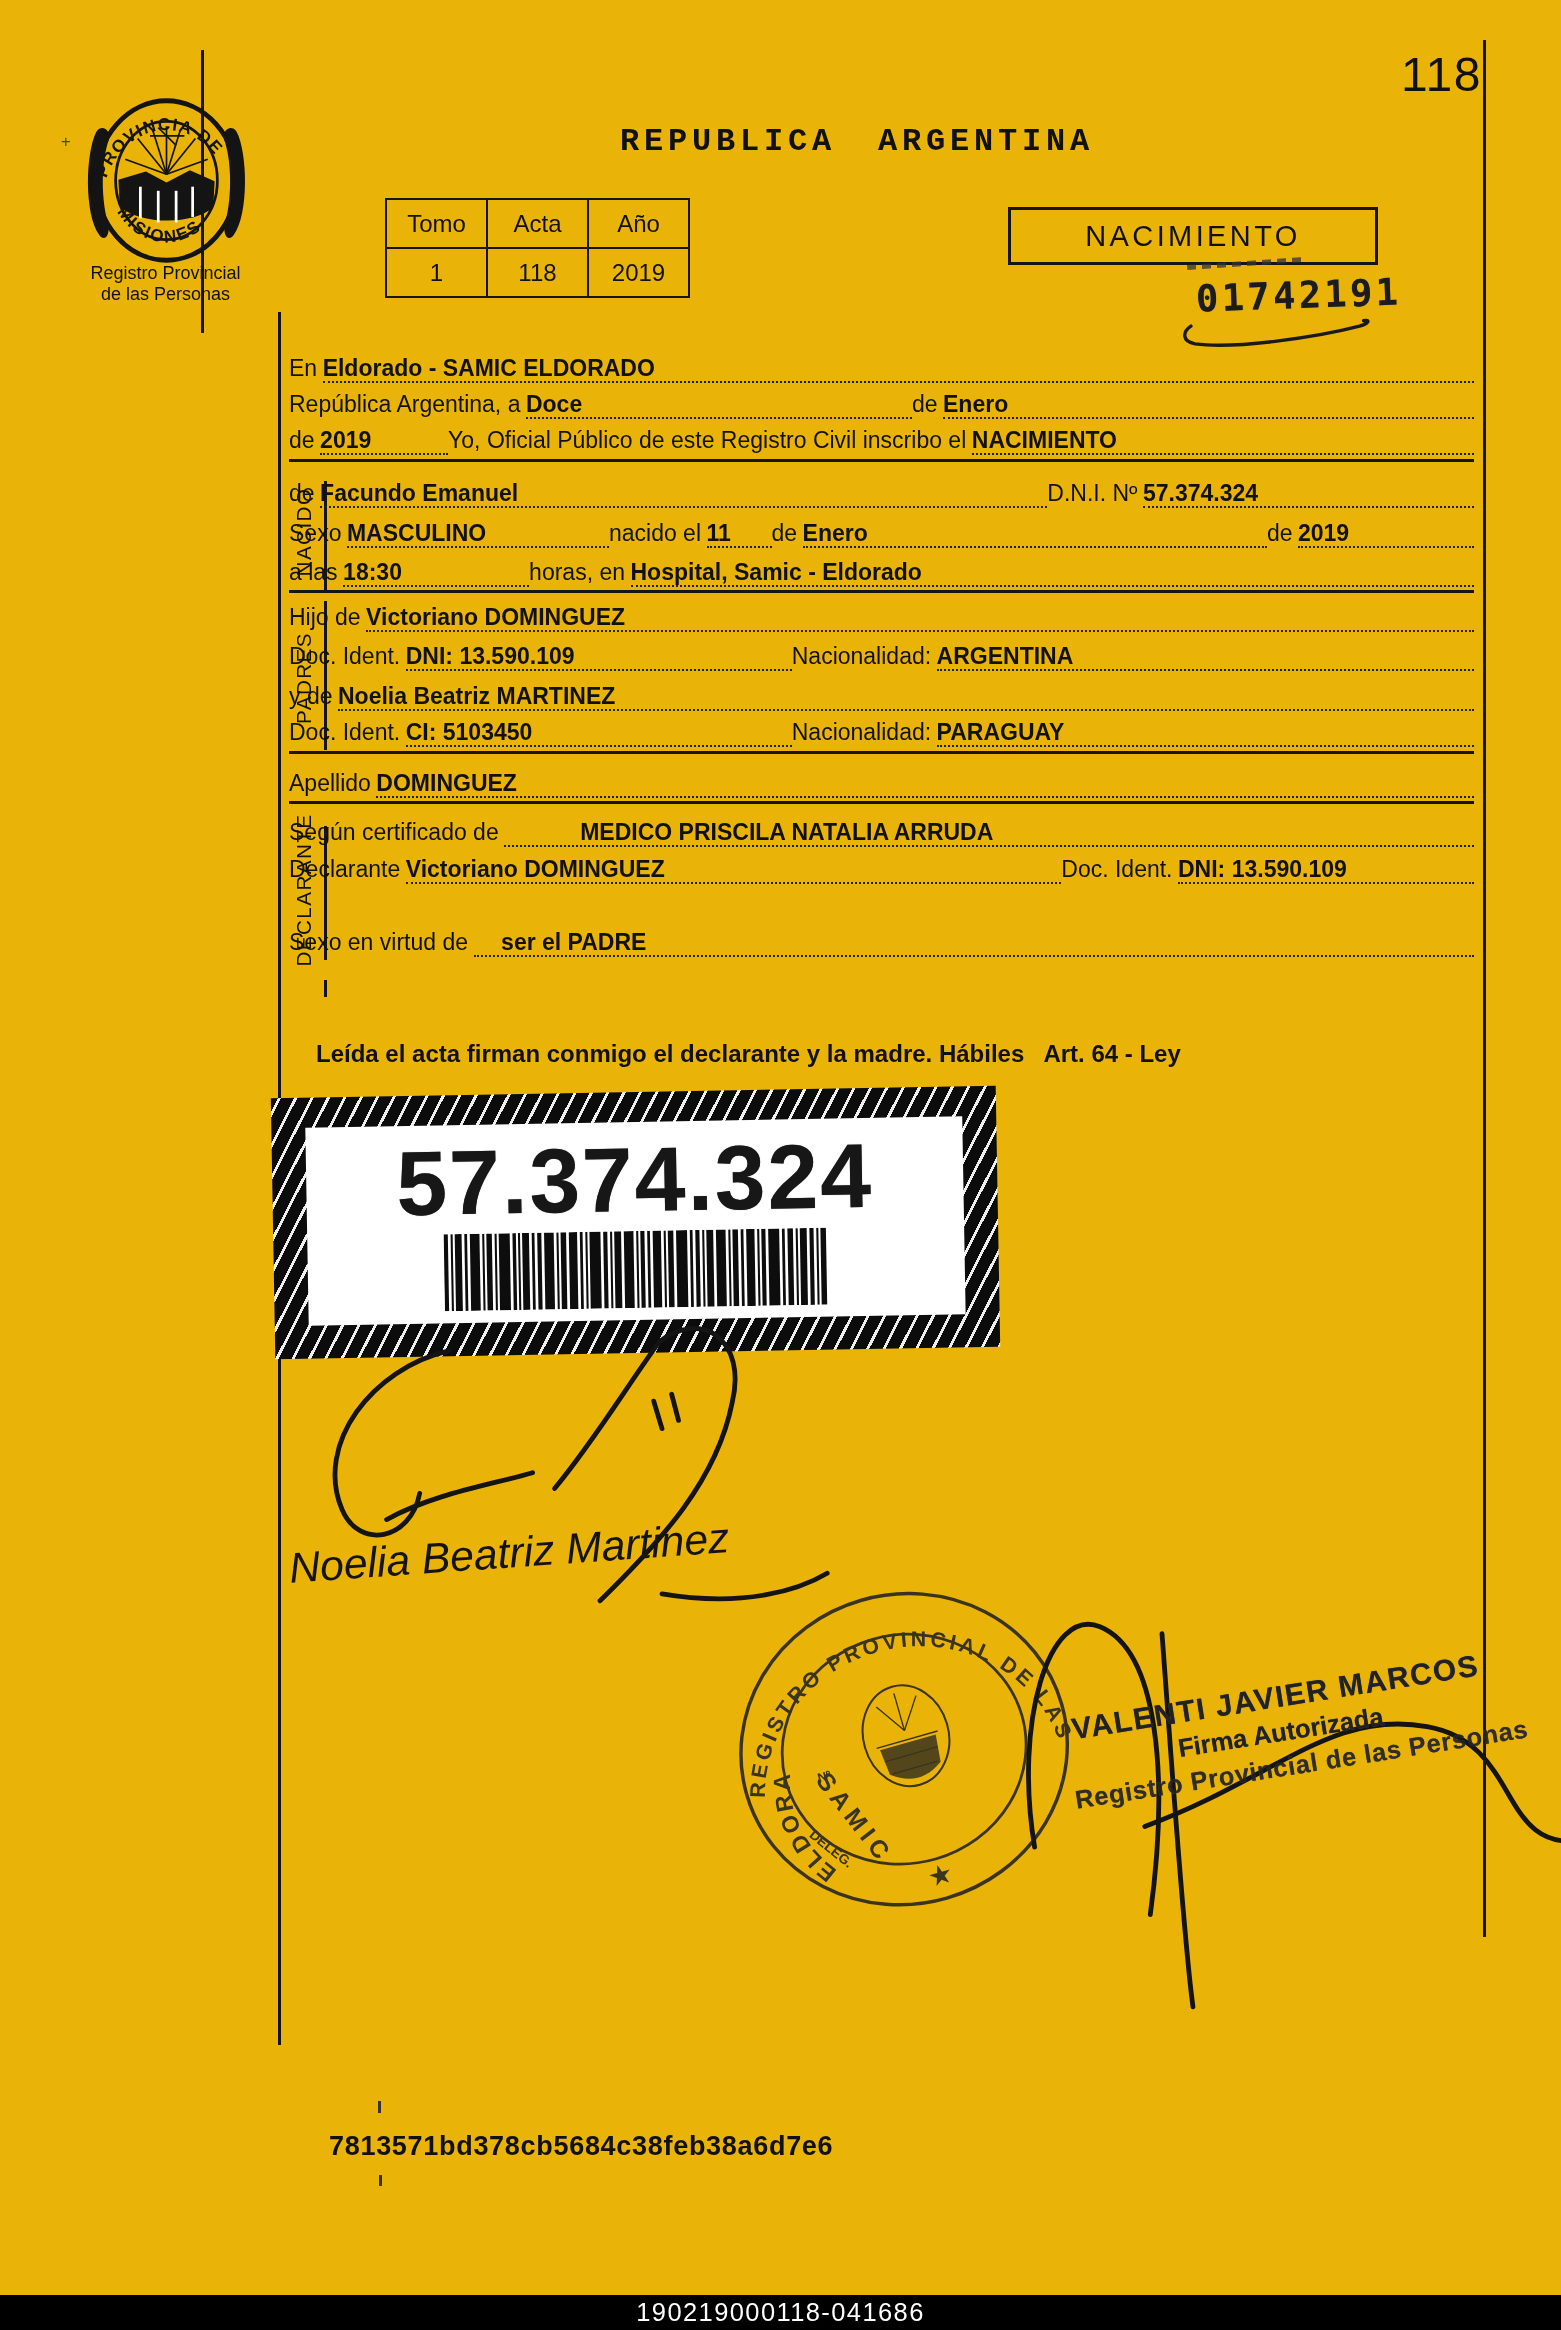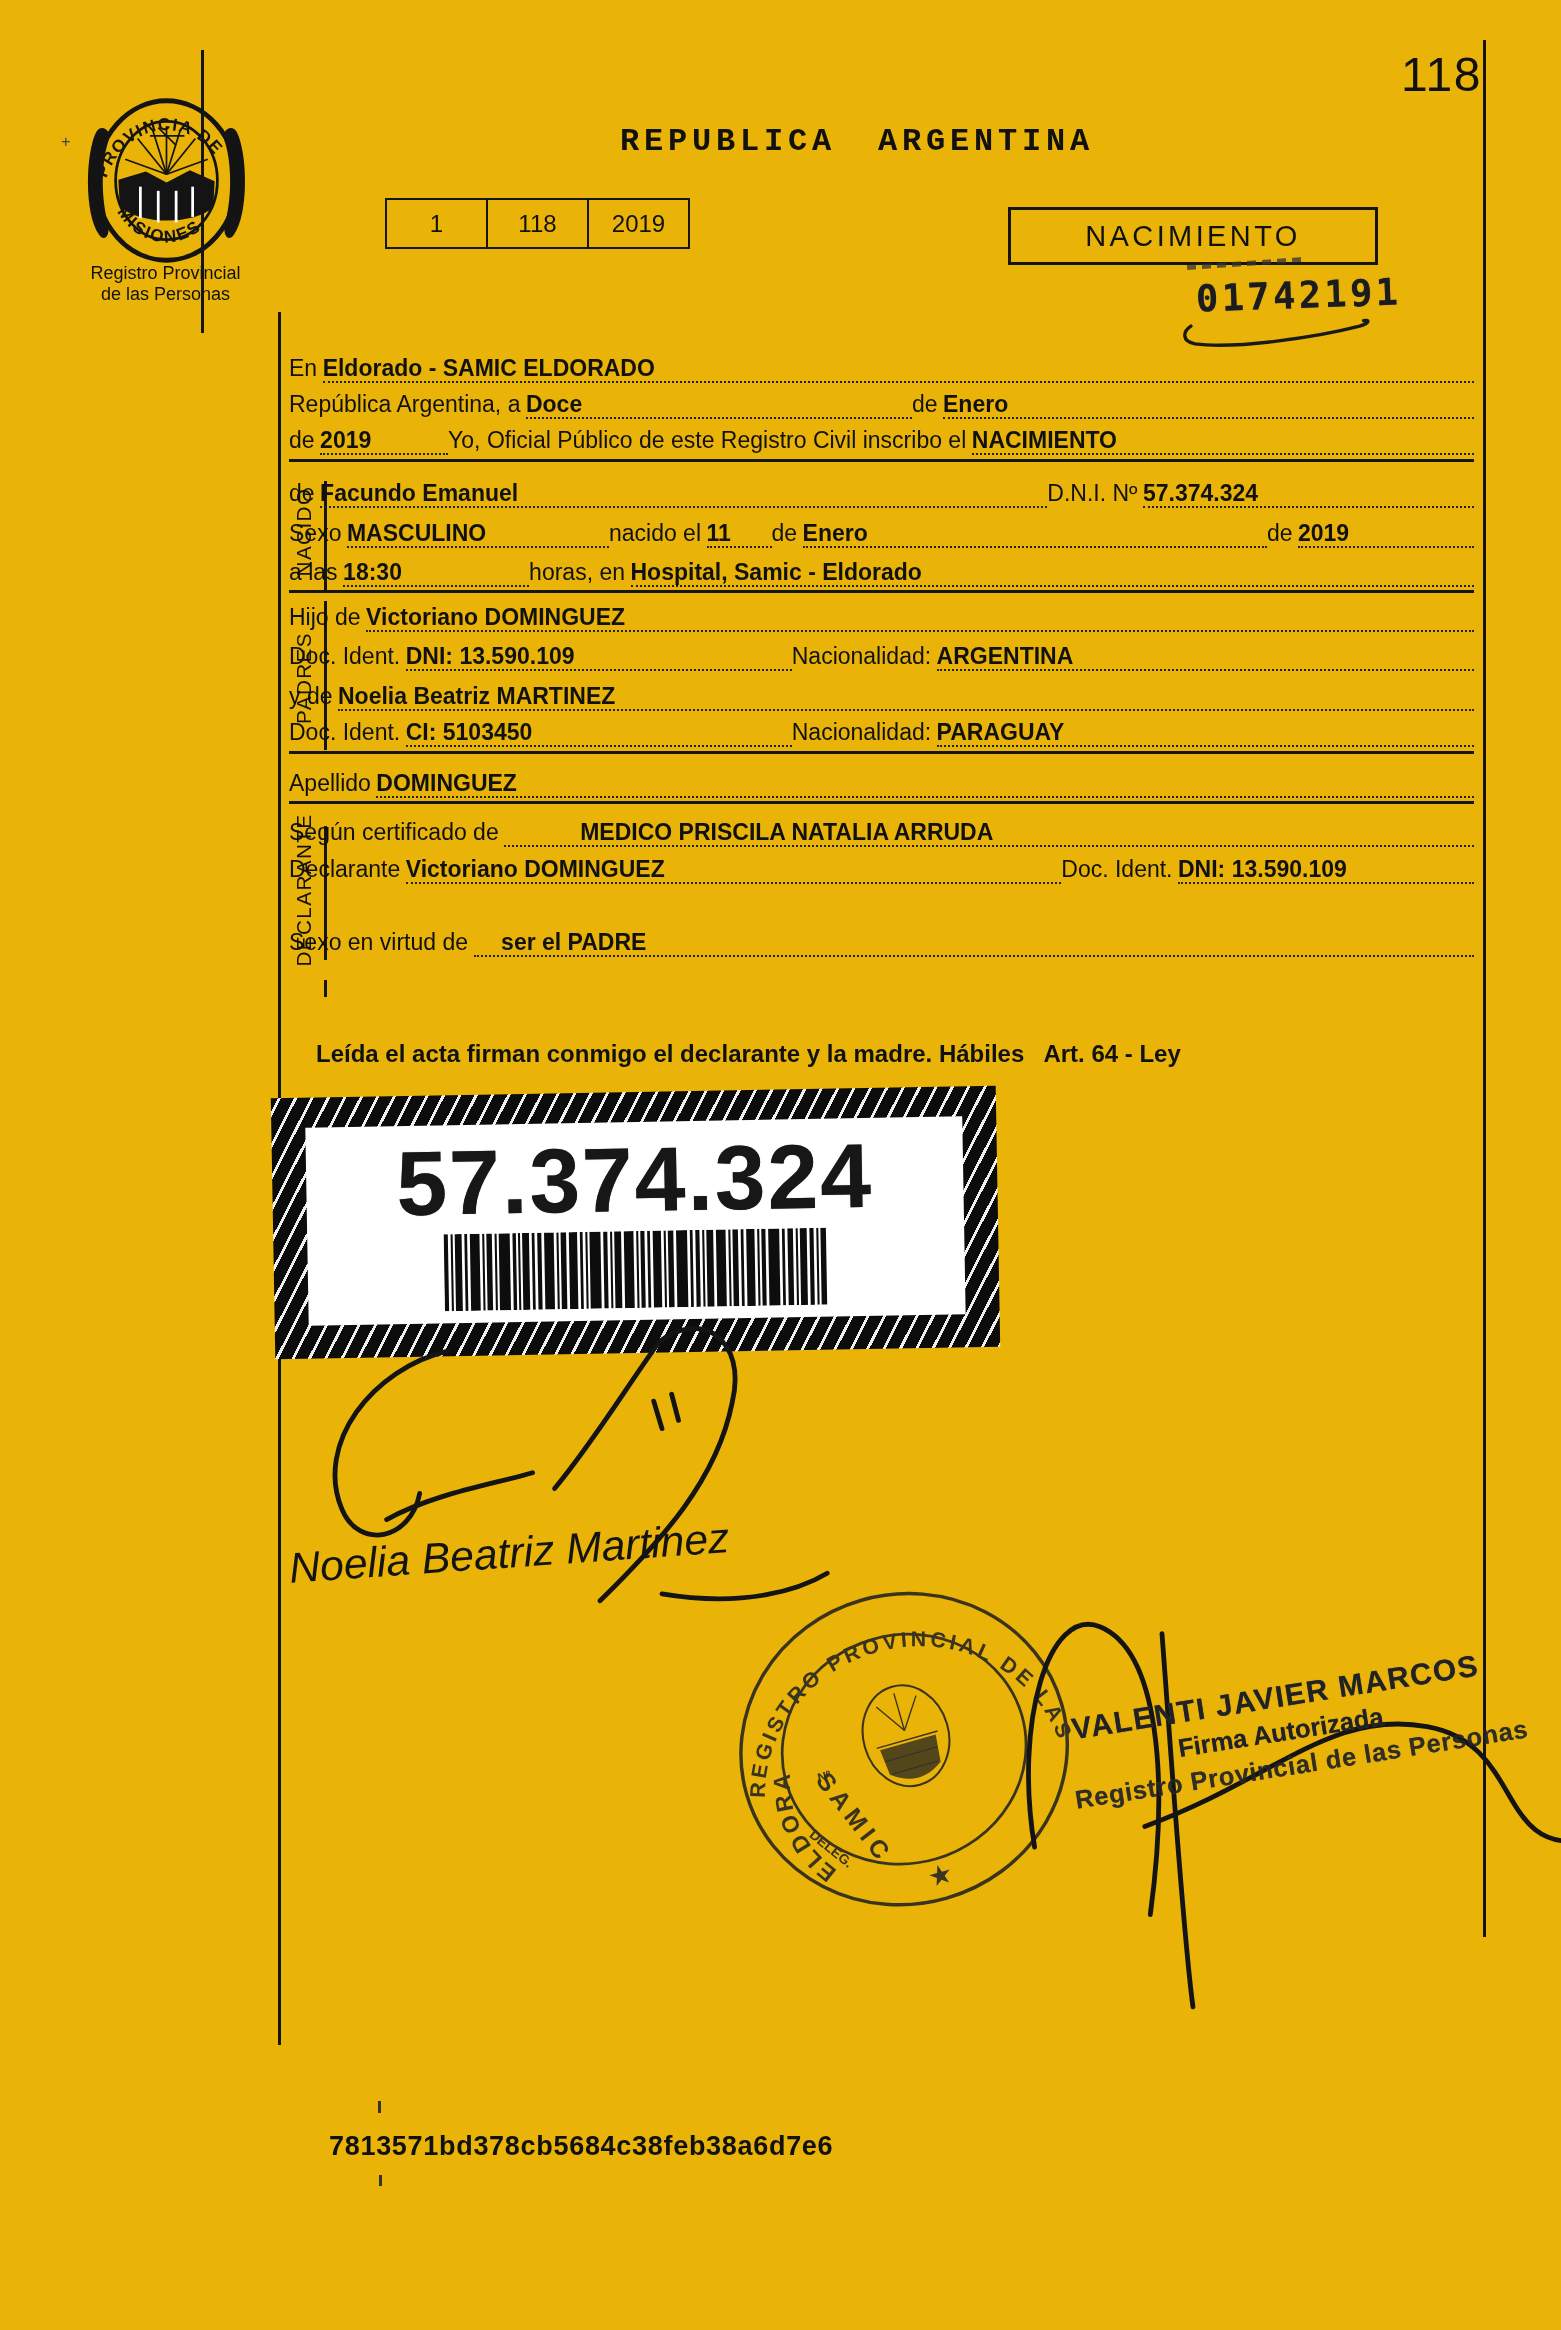--- a/index.html
+++ b/index.html
@@ -113,20 +113,25 @@
   </svg>
   <div class="abs" id="org-name">
     <div>Registro Provincial</div>
     <div>de las Personas</div>
   </div>
 
   <div class="abs" id="doc-title">REPUBLICA ARGENTINA</div>
 
   <table class="abs" id="taa-table">
     <tbody>
+        <tr>
+      <td>Tomo</td>
+      <td>Acta</td>
+      <td>Año</td>
+    </tr>
     <tr>
       <td>1</td>
       <td>118</td>
       <td>2019</td>
     </tr>
   </tbody>
     </table>
 
   <div class="abs" id="record-type-box">
     <span>NACIMIENTO</span>
@@ -399,15 +404,18 @@
   <div class="abs" id="auth-stamp">
     <div class="l1">VALENTI JAVIER MARCOS</div>
     <div class="l2">Firma Autorizada</div>
     <div class="l3">Registro Provincial de las Personas</div>
   </div>
 
   <div class="tick" style="left:378px;top:2101px;width:2.8px;height:12.4px;"></div>
   <div class="abs" id="hash-code">7813571bd378cb5684c38feb38a6d7e6</div>
   <div class="tick" style="left:379px;top:2175px;width:2.8px;height:11px;"></div>
 
+  <div class="abs" id="footer-bar">
+    <span>190219000118-041686</span>
+  </div>
 
 </div>
 
 
 </body></html>

